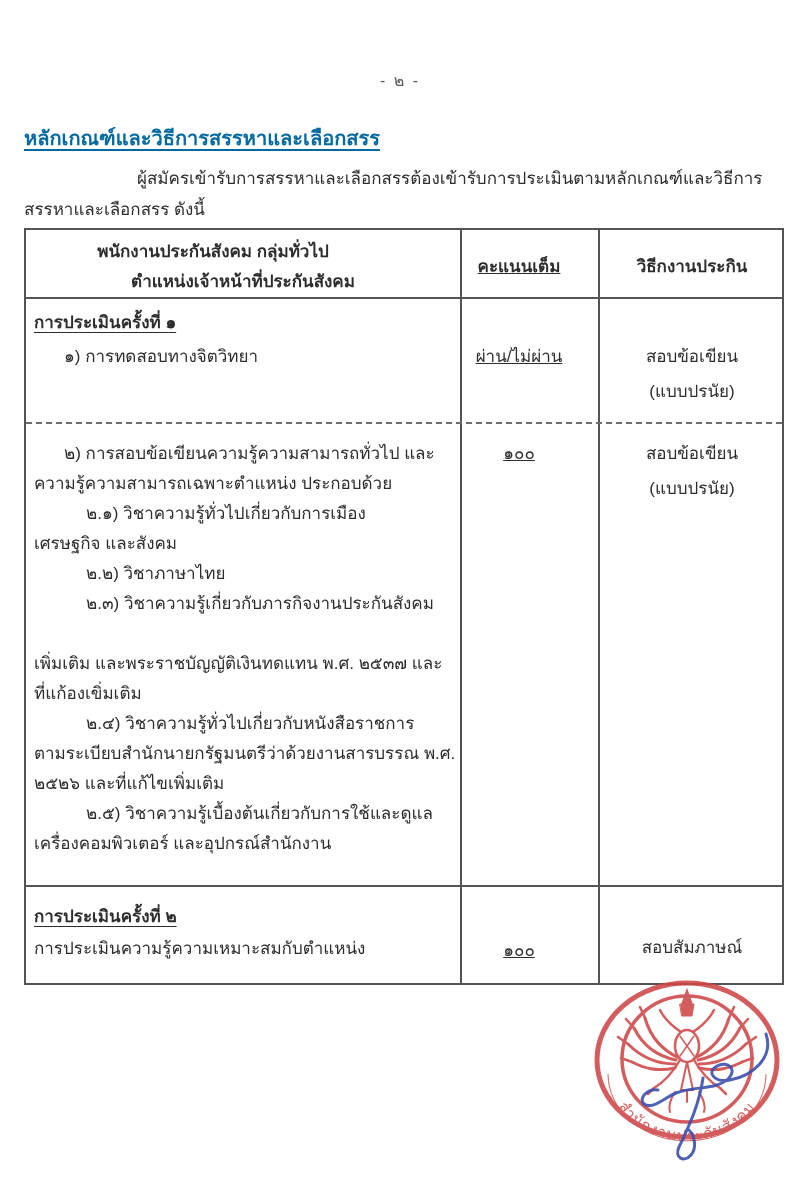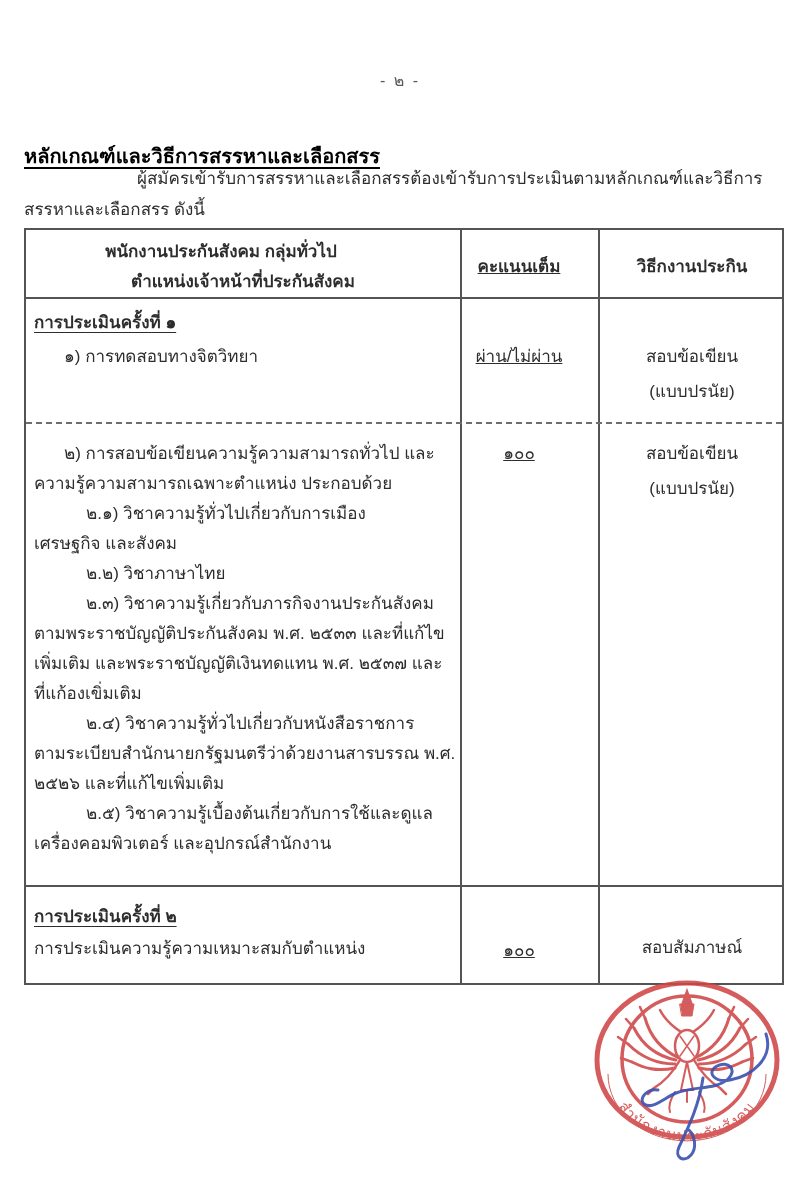--- a/index.html
+++ b/index.html
@@ -7,21 +7,21 @@
     position:relative;
     width:800px;height:1179px;
     background:#ffffff;
     font-family:"Liberation Sans",sans-serif;
     color:#2d2d2d;
     overflow:hidden;
   }
   .abs{position:absolute;white-space:nowrap;}
   .t17{font-size:17px;line-height:26px;}
   .pageno{top:68px;left:0;width:800px;text-align:center;font-size:16px;color:#5a5a5a;letter-spacing:2px;}
-  .heading{top:140px;left:24px;font-size:20px;font-weight:bold;color:#000000;
+  .heading{top:122px;left:24px;font-size:20px;font-weight:bold;color:#0369a1;
     text-decoration:underline;text-underline-offset:4px;}
   .intro1{top:166px;left:114px;margin-left:23px;}
   .intro2{top:197px;left:24px;}
 
   
   .tbl{position:absolute;top:228px;left:24px;width:760px;height:757px;
     border:2px solid #545454;box-sizing:border-box;}
   .vline{position:absolute;top:0;width:2px;height:100%;background:#545454;}
   .hline{position:absolute;left:0;width:100%;height:2px;background:#545454;}
   .hdash{position:absolute;left:0;width:100%;border-top:2px dashed #6e6e6e;}
@@ -50,38 +50,37 @@
   <div class="abs t17 intro2">สรรหาและเลือกสรร ดังนี้</div>
 
   <div class="tbl">
 
     <div class="vline" style="left:434px"></div>
     <div class="vline" style="left:572px"></div>
     <div class="hline" style="top:67px"></div>
     <div class="hdash" style="top:192px"></div>
     <div class="hline" style="top:655px"></div>
 
-    <div class="cell bold ctr" style="left:16px;width:358px;top:7px">พนักงานประกันสังคม กลุ่มทั่วไป</div>
+    <div class="cell bold ctr" style="left:8px;width:358px;top:7px">พนักงานประกันสังคม กลุ่มทั่วไป</div>
     <div class="cell bold ctr" style="left:0;width:434px;top:37px">ตำแหน่งเจ้าหน้าที่ประกันสังคม</div>
     <div class="cell bold ctr c2" style="top:22px">คะแนนเต็ม</div>
     <div class="cell bold ctr c3" style="top:22px">วิธีกงานประกิน</div>
 
     <div class="cell bold ul c1" style="top:78px">การประเมินครั้งที่ ๑</div>
     <div class="cell ind1" style="top:112px">๑) การทดสอบทางจิตวิทยา</div>
     <div class="cell ctr c2" style="top:112px">ผ่าน/ไม่ผ่าน</div>
     <div class="cell ctr c3" style="top:112px">สอบข้อเขียน</div>
     <div class="cell ctr c3" style="top:147px">(แบบปรนัย)</div>
 
     <div class="cell ind1" style="top:209px">๒) การสอบข้อเขียนความรู้ความสามารถทั่วไป และ</div>
     <div class="cell c1" style="top:239px">ความรู้ความสามารถเฉพาะตำแหน่ง ประกอบด้วย</div>
     <div class="cell ind2" style="top:269px">๒.๑)  วิชาความรู้ทั่วไปเกี่ยวกับการเมือง</div>
     <div class="cell c1" style="top:299px">เศรษฐกิจ  และสังคม</div>
     <div class="cell ind2" style="top:329px">๒.๒)  วิชาภาษาไทย</div>
     <div class="cell ind2" style="top:359px">๒.๓)  วิชาความรู้เกี่ยวกับภารกิจงานประกันสังคม</div>
-    <div class="cell c1" style="top:389px">ตามพระราชบัญญัติประกันสังคม พ.ศ. ๒๕๓๓ และที่แก้ไข</div>
     <div class="cell c1" style="top:419px">เพิ่มเติม และพระราชบัญญัติเงินทดแทน พ.ศ. ๒๕๓๗ และ</div>
     <div class="cell c1" style="top:449px">ที่แก้องเขิ่มเติม</div>
     <div class="cell ind2" style="top:479px">๒.๔)  วิชาความรู้ทั่วไปเกี่ยวกับหนังสือราชการ</div>
     <div class="cell c1" style="top:509px">ตามระเบียบสำนักนายกรัฐมนตรีว่าด้วยงานสารบรรณ พ.ศ.</div>
     <div class="cell c1" style="top:539px">๒๕๒๖ และที่แก้ไขเพิ่มเติม</div>
     <div class="cell ind2" style="top:569px">๒.๕)  วิชาความรู้เบื้องต้นเกี่ยวกับการใช้และดูแล</div>
     <div class="cell c1" style="top:599px">เครื่องคอมพิวเตอร์ และอุปกรณ์สำนักงาน</div>
     <div class="cell ctr c2" style="top:209px">๑๐๐</div>
     <div class="cell ctr c3" style="top:209px">สอบข้อเขียน</div>
     <div class="cell ctr c3" style="top:244px">(แบบปรนัย)</div>

